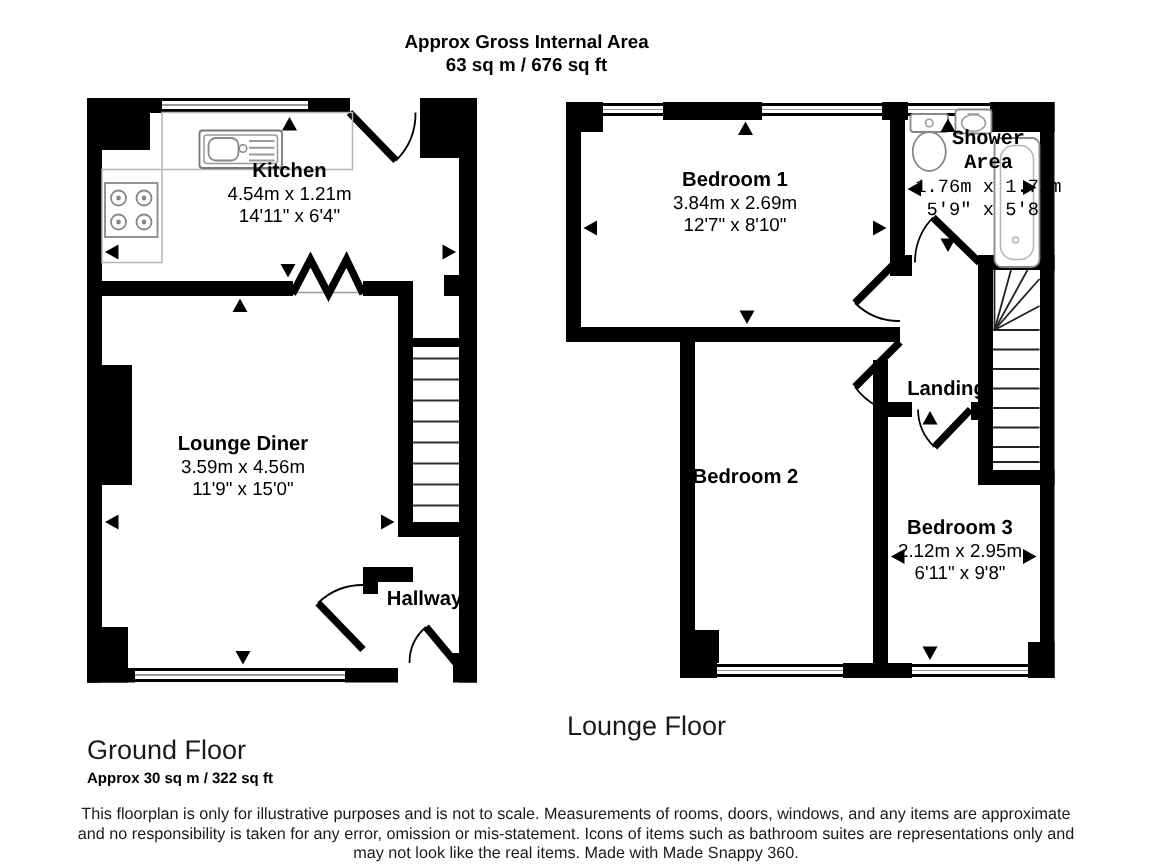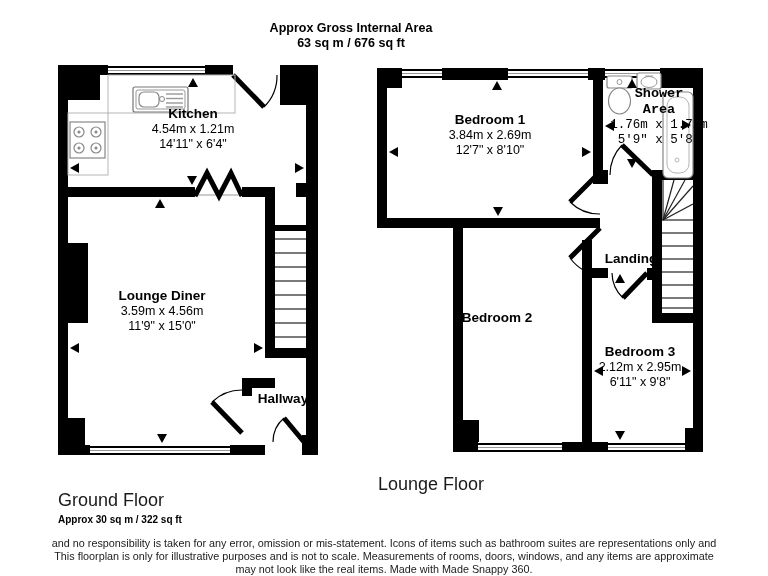--- a/index.html
+++ b/index.html
@@ -298,16 +298,16 @@
 
 <div class="caption" style="left:58px;top:474px;margin-top:16px;">
   <div class="cap1">Ground Floor</div>
   <div class="cap2">Approx 30 sq m / 322 sq ft</div>
 </div>
 <div class="caption" style="left:378px;top:474px;">
   <div class="cap1">Lounge Floor</div>
 </div>
 
 <div class="abs disc">
+  <div>This floorplan is only for illustrative purposes and is not to scale. Measurements of rooms, doors, windows, and any items are approximate</div>
   <div>and no responsibility is taken for any error, omission or mis-statement. Icons of items such as bathroom suites are representations only and</div>
-  <div>This floorplan is only for illustrative purposes and is not to scale. Measurements of rooms, doors, windows, and any items are approximate</div>
   <div>may not look like the real items. Made with Made Snappy 360.</div>
 </div>
 
 </body></html>

